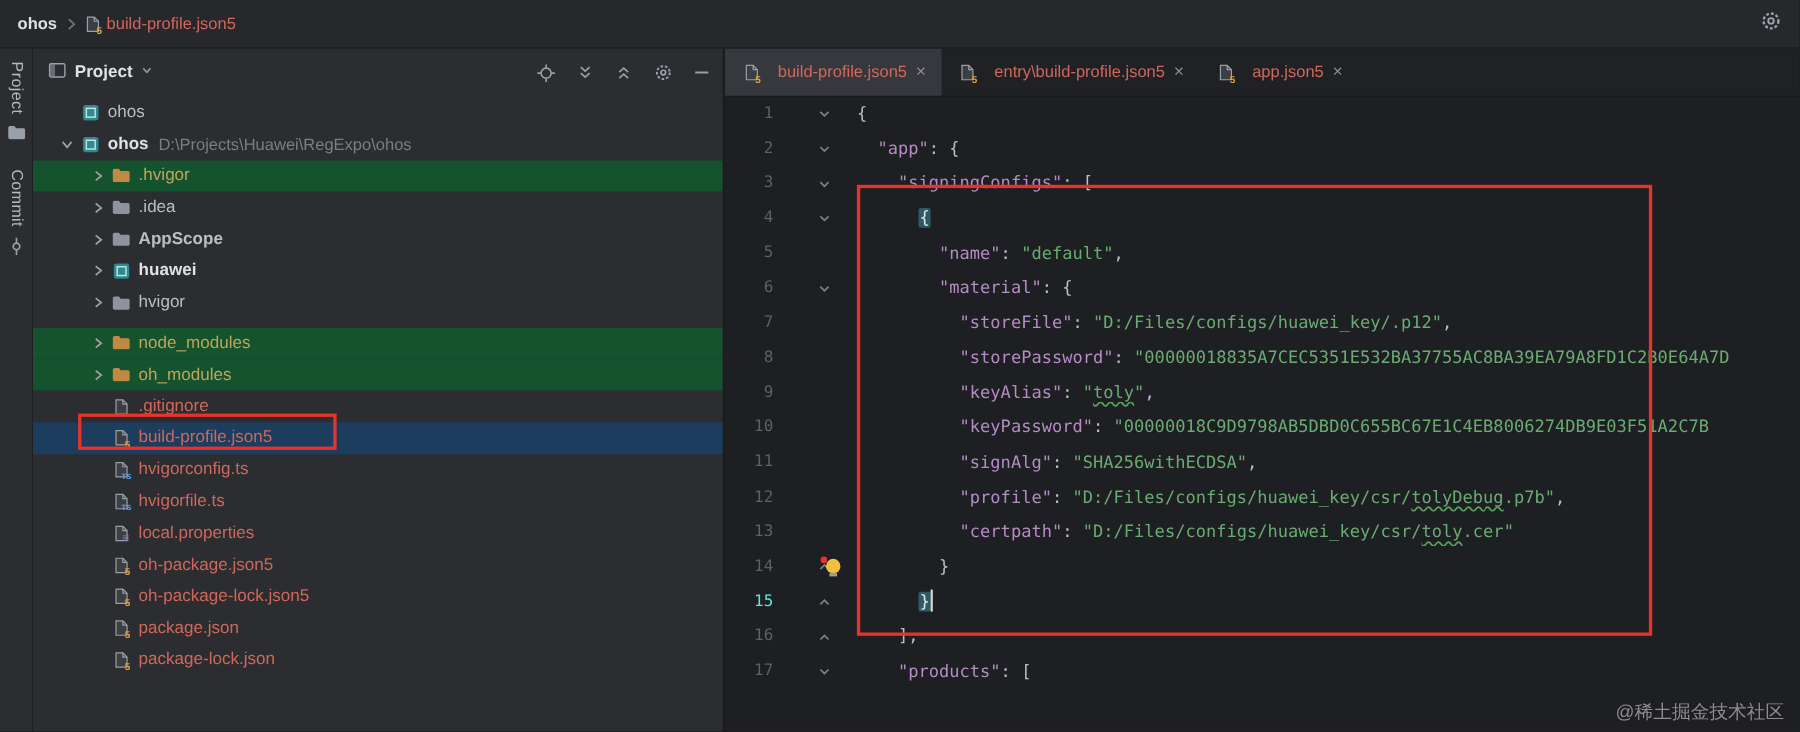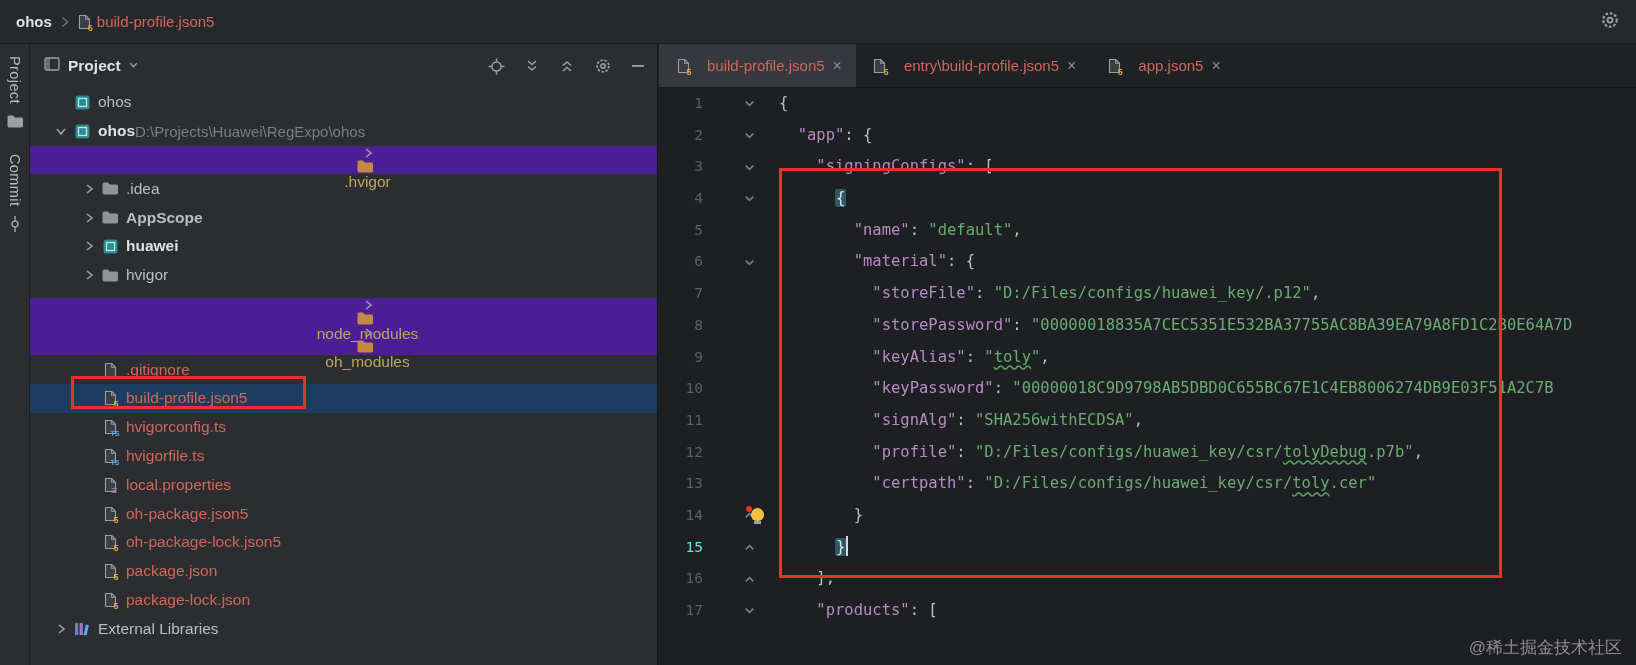--- a/index.html
+++ b/index.html
@@ -36,32 +36,32 @@
   }
   .phead { height:44px; display:flex; align-items:center; padding:0 12px 0 14px; }
   .ptitle { font-weight:bold; font-size:15.5px; color:#dfe1e5; margin:0 6px 0 8px; }
   .phead-icons { margin-left:auto; display:flex; align-items:center; gap:19px; }
   .phead-icons > span { display:inline-flex; }
   .tree { position:relative; }
   .tree-row {
     height:28.8px; display:flex; align-items:center; white-space:nowrap;
     font-size:15.5px; color:#bcbec4;
   }
-  .tree-row.excluded { background:#4c1d95;flex-direction:column; }
+  .tree-row.excluded { background:#14532d; }
   .tree-row.selected { background:#1d3d5f; }
   .chev { width:22px; min-width:22px; display:inline-flex; justify-content:center; }
   .ticon { width:20px; min-width:20px; margin-right:6px; display:inline-flex; justify-content:center; align-items:center; }
   .icwrap { position:relative; display:inline-flex; }
   .b5  { position:absolute; right:-2px; bottom:-3px; font:700 9px "Liberation Sans",sans-serif; color:#e2a33d; font-style:normal; }
   .bts { position:absolute; right:-3px; bottom:-2px; font:700 7px "Liberation Sans",sans-serif; color:#56a8f5; font-style:normal; }
   .bpr { position:absolute; right:-1px; bottom:-3px; font:700 11px "Liberation Sans",sans-serif; color:#9f79c5; font-style:normal; }
   .lbl.bold { font-weight:bold; color:#dfe1e5; }
   .lbl.red { color:#d1675a; }
   .lbl.olive { color:#bfa65a; }
-  .path { color:#7a7e85; font-size:15px; }
+  .path { color:#7a7e85; margin-left:9px; font-size:15px; }
   
   .editor { position:absolute; left:659px; top:44px; width:977px; height:621px; background:#1e1f22; }
   .tabs { height:44px; display:flex; align-items:stretch; background:#1f2125; border-bottom:1px solid #17181a; }
   .tab { display:flex; align-items:center; padding:0 14px; font-size:15px; color:#d1675a; cursor:default; }
   .tab.active { background:#36383d; }
   .tab .tlbl { margin:0 8px; }
   .tab .close { color:#8a8e96; font-size:16px; line-height:1; }
   .code { position:relative; font-family:"DejaVu Sans Mono", monospace; font-size:15.5px; }
   .cline { position:relative; display:flex; height:31.7px; line-height:31.7px; white-space:pre; }
   .ln { width:60px; min-width:60px; text-align:right; padding-right:16px; color:#5c6067; font-size:14.5px; }
@@ -401,35 +401,20 @@
         <span class="ticon">
           <span class="icwrap">
             <svg width="13" height="16" viewBox="0 0 13 16">
               <path d="M1.5 1.5h6.2l3.8 3.8v9.2h-10z" fill="#3b3e43" stroke="#9aa0a8" stroke-width="1.1"></path>
               <path d="M7.7 1.5v3.8h3.8" fill="none" stroke="#9aa0a8" stroke-width="1.1"></path>
             </svg>
             <i class="b5">5</i>
           </span>
         </span>
         <span class="lbl red">package-lock.json</span>
-      </div>
-      <div class="tree-row" style="padding-left: 20px;">
-        <span class="chev">
-          <svg width="14" height="14" viewBox="0 0 14 14">
-            <path d="M5 3l5 4-5 4" fill="none" stroke="#9da0a8" stroke-width="1.6"></path>
-          </svg>
-        </span>
-        <span class="ticon">
-          <svg width="16" height="15" viewBox="0 0 16 15">
-            <rect x="1" y="2" width="3.2" height="12" fill="#6f7bd9"></rect>
-            <rect x="5.6" y="2" width="3.2" height="12" fill="#9f79c5"></rect>
-            <rect x="10.6" y="3.6" width="3.2" height="10.8" fill="#56a8f5" transform="rotate(12 12.2 9)"></rect>
-          </svg>
-        </span>
-        <span class="lbl">External Libraries</span>
       </div>
     </div>
 </div>
 
 <div class="editor">
   <div class="tabs" id="editor-tabs">
       <div class="tab active">
         <span class="ticon">
           <span class="icwrap">
             <svg width="13" height="16" viewBox="0 0 13 16">

